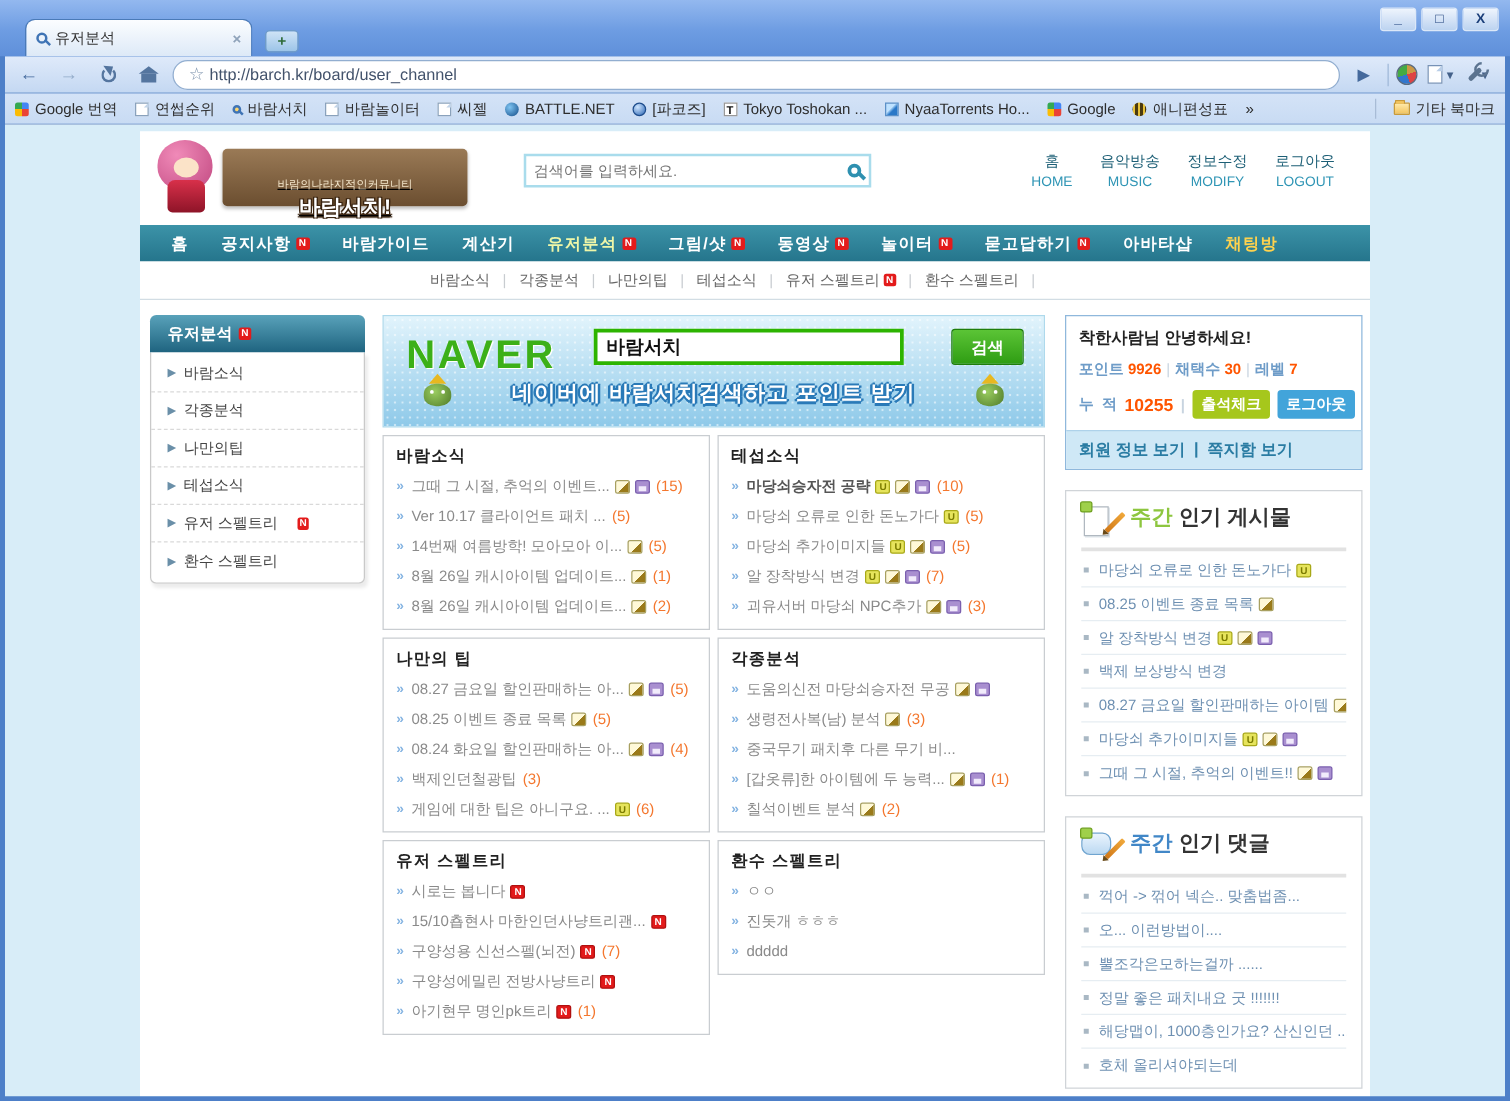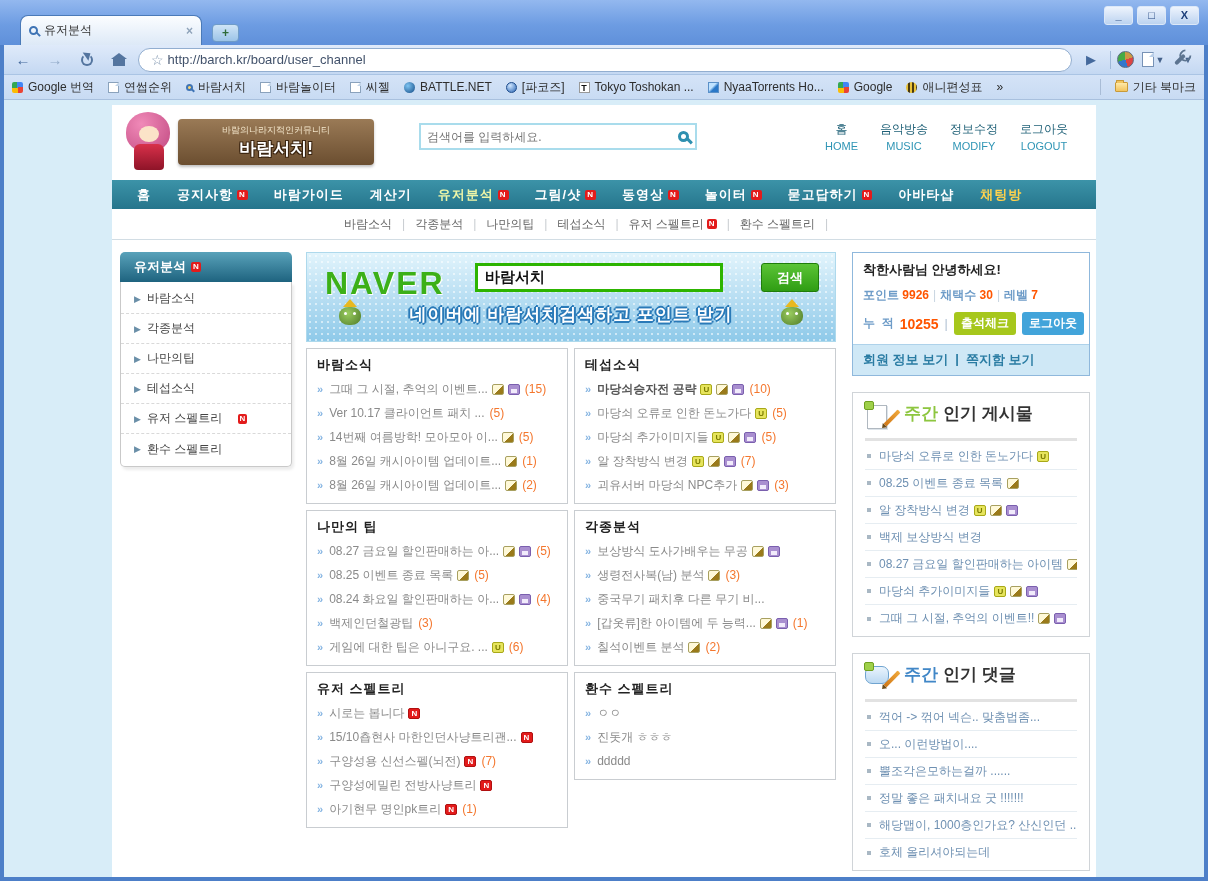--- a/index.html
+++ b/index.html
@@ -54,21 +54,21 @@
   
   .page{height:777px;background:#d8edf8;overflow:hidden;}
   .card{width:984px;margin:5px auto 0;background:#fff;}
   
   .site-header{height:75px;position:relative;}
   .logo{position:absolute;left:10px;top:5px;display:flex;align-items:center;cursor:pointer;}
   .mascot{width:54px;height:64px;position:relative;}
   .mascot .hair{position:absolute;left:4px;top:2px;width:44px;height:40px;border-radius:50% 50% 45% 45%;background:radial-gradient(circle at 35% 30%,#f08ab8,#c24a82);}
   .mascot .face{position:absolute;left:17px;top:16px;width:20px;height:16px;border-radius:50%;background:#fbe3c8;}
   .mascot .body{position:absolute;left:12px;top:34px;width:30px;height:26px;border-radius:6px 6px 4px 4px;background:linear-gradient(#d8304a,#8e1428);}
-  .signboard{width:196px;height:46px;margin-left:2px;background:linear-gradient(#9a7a56,#6b4e30);border-radius:4px;box-shadow:0 2px 3px rgba(0,0,0,.25);text-align:center;padding-top:5px;}
+  .signboard{width:196px;height:46px;margin-left:2px;background:linear-gradient(#9a7a56,#6b4e30);border-radius:4px;box-shadow:0 2px 3px rgba(0,0,0,.25);text-align:center;padding-top:22px;text-decoration:underline;}
   .signboard .l1{font-size:9px;color:#f4e7cc;letter-spacing:0;}
   .signboard .l2{font-size:17px;font-weight:bold;color:#fff;text-shadow:1px 1px 0 #3a2410,-1px 1px 0 #3a2410,1px -1px 0 #3a2410,-1px -1px 0 #3a2410;}
   .hsearch{position:absolute;left:307px;top:18px;width:278px;height:27px;border:2px solid #a9dcec;background:#fff;display:flex;align-items:center;padding:0 6px;}
   .hsearch input{flex:1;border:none;outline:none;font-size:12px;color:#555;}
   .hsearch .mag2{width:11px;height:11px;border:3px solid #2e90b0;border-radius:50%;position:relative;cursor:pointer;}
   .hsearch .mag2::after{content:'';position:absolute;width:8px;height:3px;background:#2e90b0;transform:rotate(45deg);right:-7px;bottom:-3px;}
   .qlinks{position:absolute;right:28px;top:16px;display:flex;gap:22px;text-align:center;}
   .qlink .ko{display:block;font-size:12px;color:#1d5f76;}
   .qlink .en{display:block;font-size:11px;color:#2f95b5;margin-top:2px;}
   
@@ -516,21 +516,21 @@
                     <span class="att att-u">U</span>
                     <span class="cnt">(6)</span>
                   </li>
                 </ul>
             </div>
             <div class="board">
               <h3>각종분석</h3>
               <ul>
                   <li>
                     <span class="blt">»</span>
-                    <a class="ttl">보상방식 도사가배우는 무공</a>
+                    <a class="ttl">도움의신전 마당쇠승자전 무공</a>
                     <span class="att att-img"></span>
                     <span class="att att-disk"></span>
                   </li>
                   <li>
                     <span class="blt">»</span>
                     <a class="ttl">생령전사복(남) 분석</a>
                     <span class="att att-img"></span>
                     <span class="cnt">(3)</span>
                   </li>
                   <li>

